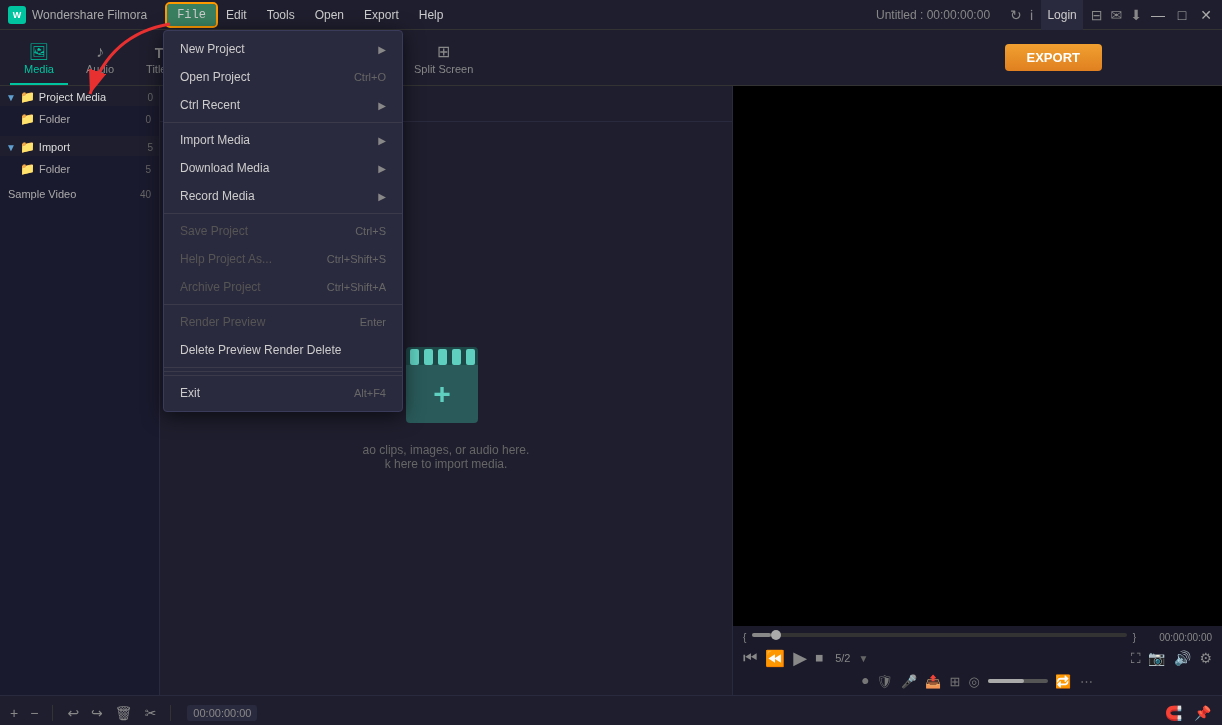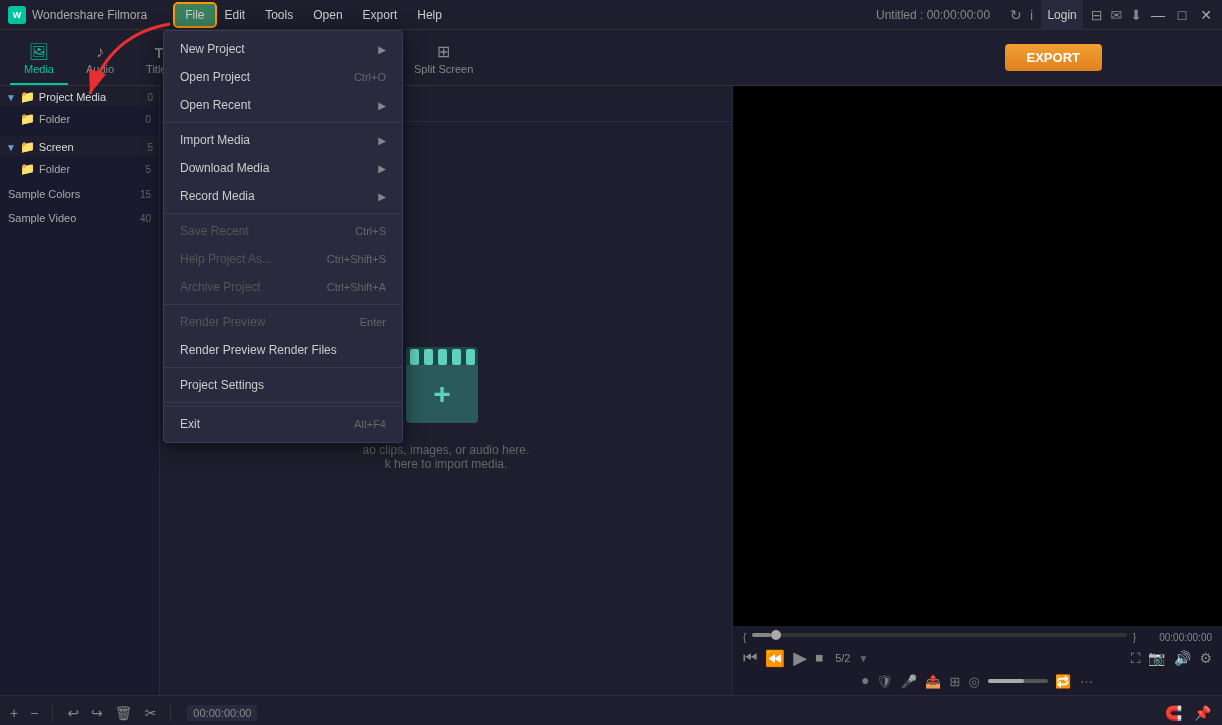--- a/index.html
+++ b/index.html
@@ -28,21 +28,21 @@
     }
     #titlebar .app-logo {
       width: 18px; height: 18px;
       background: #00c4a0;
       border-radius: 3px;
       margin-right: 6px;
       display: flex; align-items: center; justify-content: center;
       font-size: 10px; color: #fff; font-weight: bold;
     }
     #titlebar .app-name {
-      font-size: 12px; color: #aaa; margin-right: 28px;
+      font-size: 12px; color: #aaa; margin-right: 20px;
     }
     .menu-bar {
       display: flex; align-items: center; flex: 1;
     }
     .menu-item {
       padding: 4px 10px;
       color: #ccc;
       cursor: pointer;
       font-size: 12px;
       border-radius: 3px;
@@ -249,20 +249,21 @@
       position: absolute;
       top: 14px; left: 30px;
       pointer-events: none;
       z-index: 2000;
     }
 
     
     .menu-highlight {
       background: #3a8060 !important;
       outline: 2px solid #f90;
+      font-family: Liberation Mono, monospace;
     }
   </style>
 </head>
 <body>
 
 <div id="titlebar">
   <div class="app-logo">
     <span style="font-size:9px;font-weight:bold;">W</span>
   </div>
   <span class="app-name">Wondershare Filmora</span>
@@ -323,33 +324,29 @@
     </div>
     <div class="sidebar-item tree-indent">
       <span class="folder-icon">📁</span>
       <span>Folder</span>
       <span class="item-count">0</span>
     </div>
 
     <div class="sidebar-section-title" style="margin-top:4px;">
       <span style="color:#60a0d0;font-size:10px;">▼</span>
       <span class="folder-icon">📁</span>
-      <span style="font-size:11px;color:#ddd;">Screen</span>
+      <span style="font-size:11px;color:#ddd;">Import</span>
       <span class="item-count">5</span>
     </div>
     <div class="sidebar-item tree-indent">
       <span class="folder-icon">📁</span>
       <span>Folder</span>
       <span class="item-count">5</span>
     </div>
 
-    <div class="sidebar-item">
-      <span>Sample Colors</span>
-      <span class="item-count">15</span>
-    </div>
 
     <div class="sidebar-item">
       <span>Sample Video</span>
       <span class="item-count">40</span>
     </div>
   </div>
 
   <div id="media-content">
     <div class="media-toolbar">
       <div class="search-box">
@@ -450,61 +447,58 @@
 <div id="dropdown-menu">
   <div class="dd-item has-sub">
     <span>New Project</span>
     <span class="dd-arrow">▶</span>
   </div>
   <div class="dd-item">
     <span>Open Project</span>
     <span class="shortcut">Ctrl+O</span>
   </div>
   <div class="dd-item has-sub">
-    <span>Open Recent</span>
+    <span>Ctrl Recent</span>
     <span class="dd-arrow">▶</span>
   </div>
   <div class="dd-separator"></div>
   <div class="dd-item has-sub">
     <span>Import Media</span>
     <span class="dd-arrow">▶</span>
   </div>
   <div class="dd-item has-sub">
     <span>Download Media</span>
     <span class="dd-arrow">▶</span>
   </div>
   <div class="dd-item has-sub">
     <span>Record Media</span>
     <span class="dd-arrow">▶</span>
   </div>
   <div class="dd-separator"></div>
   <div class="dd-item disabled">
-    <span>Save Recent</span>
+    <span>Save Project</span>
     <span class="shortcut">Ctrl+S</span>
   </div>
   <div class="dd-item disabled">
     <span>Help Project As...</span>
     <span class="shortcut">Ctrl+Shift+S</span>
   </div>
   <div class="dd-item disabled">
     <span>Archive Project</span>
     <span class="shortcut">Ctrl+Shift+A</span>
   </div>
   <div class="dd-separator"></div>
   <div class="dd-item disabled">
     <span>Render Preview</span>
     <span class="shortcut">Enter</span>
   </div>
   <div class="dd-item">
-    <span>Render Preview Render Files</span>
+    <span>Delete Preview Render Delete</span>
   </div>
   <div class="dd-separator"></div>
-  <div class="dd-item">
-    <span>Project Settings</span>
-  </div>
   <div class="dd-separator"></div>
   <div class="dd-separator"></div>
   <div class="dd-item">
     <span>Exit</span>
     <span class="shortcut">Alt+F4</span>
   </div>
 </div>
 
 <svg class="red-arrow" width="160" height="120" viewBox="0 0 160 120">
   <defs>

